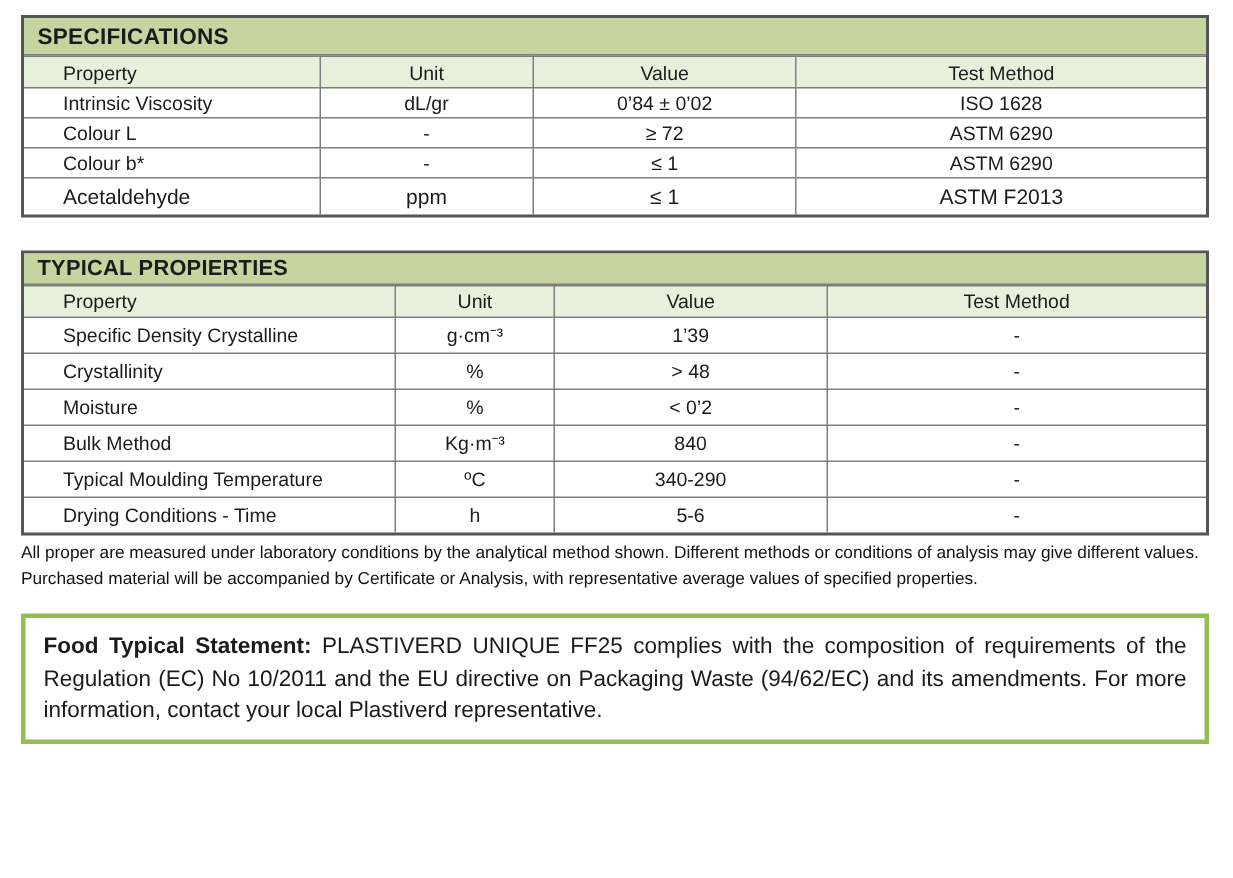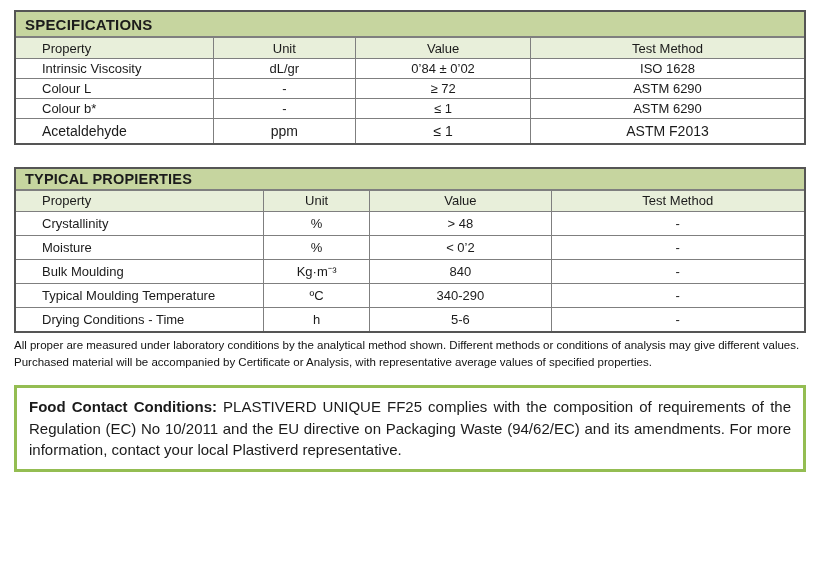--- a/index.html
+++ b/index.html
@@ -135,33 +135,39 @@
       <thead>
           <tr>
             <th>Property</th>
             <th>Unit</th>
             <th>Value</th>
             <th>Test Method</th>
           </tr>
         </thead>
       <tbody>
           <tr>
+            <td>Specific Density Crystalline</td>
+            <td>g·cm⁻³</td>
+            <td>1’39</td>
+            <td>-</td>
+          </tr>
+          <tr>
             <td>Crystallinity</td>
             <td>%</td>
             <td>&gt; 48</td>
             <td>-</td>
           </tr>
           <tr>
             <td>Moisture</td>
             <td>%</td>
             <td>&lt; 0’2</td>
             <td>-</td>
           </tr>
           <tr>
-            <td>Bulk Moulding</td>
+            <td>Bulk Method</td>
             <td>Kg·m⁻³</td>
             <td>840</td>
             <td>-</td>
           </tr>
           <tr>
             <td>Typical Moulding Temperature</td>
             <td>ºC</td>
             <td>340-290</td>
             <td>-</td>
           </tr>
@@ -171,16 +177,16 @@
             <td>5-6</td>
             <td>-</td>
           </tr>
         </tbody>
     </table>
   </section>
 
   <p class="footnote">All proper are measured under laboratory conditions by the analytical method shown. Different methods or conditions of analysis may give different values. Purchased material will be accompanied by Certificate or Analysis, with representative average values of specified properties.</p>
 
   <div class="statement-box">
-    <p class="statement"><strong>Food Contact Conditions:</strong><span> PLASTIVERD UNIQUE FF25 complies with the composition of requirements of the Regulation (EC) No 10/2011 and the EU directive on Packaging Waste (94/62/EC) and its amendments. For more information, contact your local Plastiverd representative.</span></p>
+    <p class="statement"><strong>Food Typical Statement:</strong><span> PLASTIVERD UNIQUE FF25 complies with the composition of requirements of the Regulation (EC) No 10/2011 and the EU directive on Packaging Waste (94/62/EC) and its amendments. For more information, contact your local Plastiverd representative.</span></p>
   </div>
 
 </div>
 
 </body></html>

